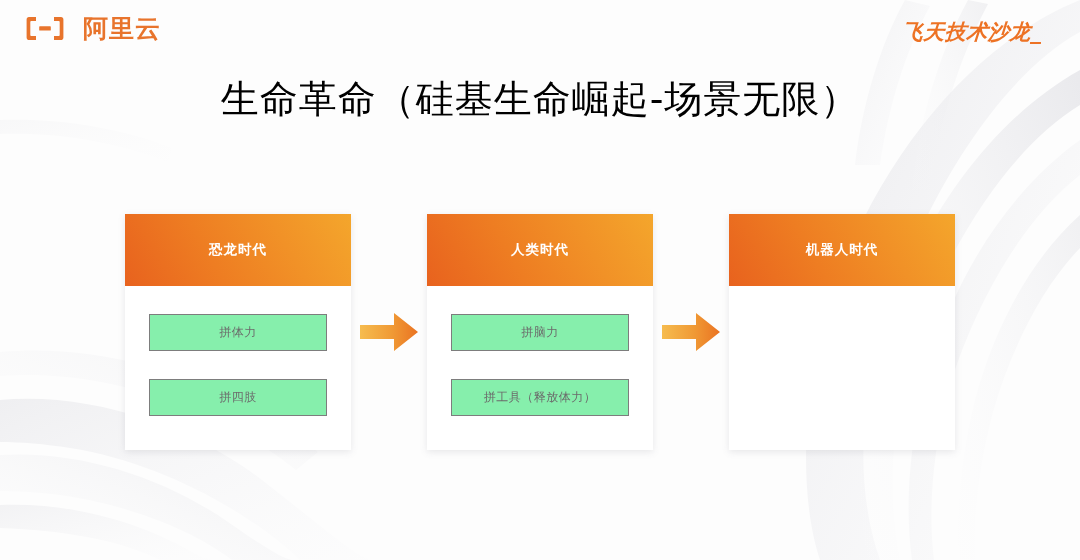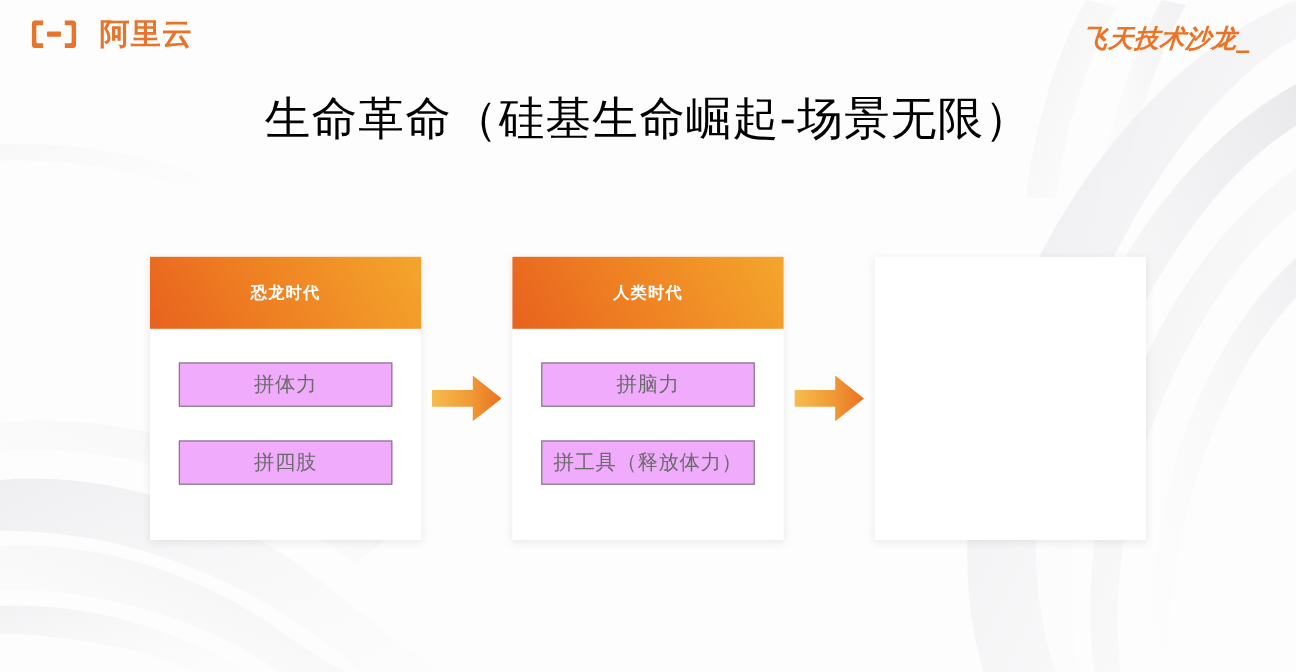--- a/index.html
+++ b/index.html
@@ -92,21 +92,21 @@
   .card {
     width: 226px;
     height: 236px;
     background: #ffffff;
     box-shadow: 0 2px 7px rgba(120, 120, 130, 0.16);
     display: flex;
     flex-direction: column;
     flex: none;
   }
   .card-header {
-    height: 60px;
+    height: 72px;
     flex: none;
     display: flex;
     align-items: center;
     justify-content: center;
     background: linear-gradient(60deg, #E8621E 0%, #EE7D22 38%, #F4A62C 100%);
     color: #ffffff;
     font-size: 13.5px;
     font-weight: 700;
     letter-spacing: 1px;
     font-family: Liberation Serif, serif;
@@ -118,26 +118,26 @@
     align-items: center;
     padding: 28px 24px 0 24px;
     box-sizing: border-box;
     gap: 28px;
   }
   .card-item {
     width: 100%;
     height: 37px;
     box-sizing: border-box;
     border: 1px solid #7d7d7d;
-    background: #f0abfc;
+    background: #86efac;
     display: flex;
     align-items: center;
     justify-content: center;
     color: #6b6b6b;
-    font-size: 17px;
+    font-size: 12px;
     letter-spacing: 0.5px;
     font-family: Liberation Serif, serif;
   }
 
   .arrow-gap {
     width: 76px;
     flex: none;
     display: flex;
     align-items: center;
     justify-content: center;
@@ -237,18 +237,19 @@
               <stop offset="55%" stop-color="#F09A35"></stop>
               <stop offset="100%" stop-color="#EA7322"></stop>
             </linearGradient>
           </defs>
           <path d="M0 13 L34 13 L34 1 L58 20 L34 39 L34 27 L0 27 Z" fill="url(#arrGrad2)"></path>
         </svg>
       </span>
     </div>
 
     <div class="card">
+      <div class="card-header">机器人时代</div>
       <div class="card-body">
       </div>
     </div>
 
   </div>
 </div>
 
 </body></html>

